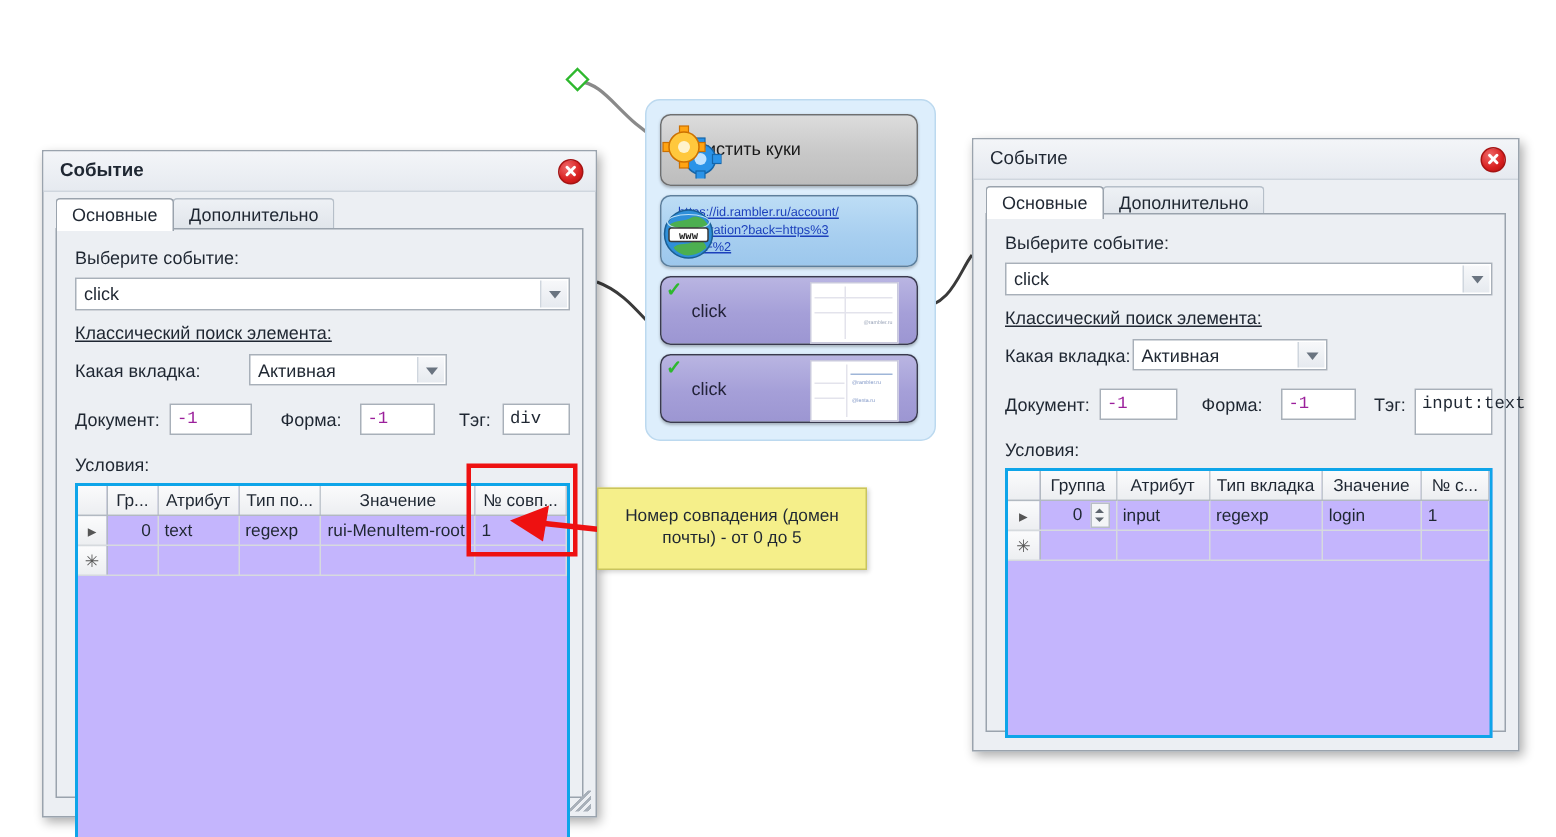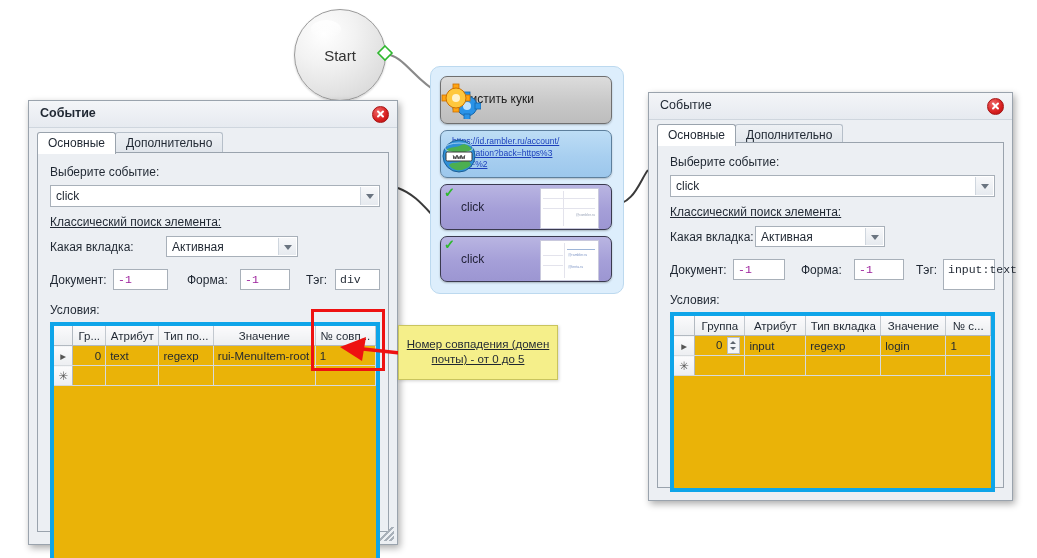--- a/index.html
+++ b/index.html
@@ -166,21 +166,21 @@
   }
   .combo .arrow::after {
     content: ""; position: absolute; left: 5px; top: 50%; margin-top: -2px;
     border-left: 4px solid transparent; border-right: 4px solid transparent;
     border-top: 5px solid #6a7480;
   }
 
   
   .grid {
     position: absolute; box-sizing: border-box;
-    background: #eab308; border: 4px solid #0ea5e9;
+    background: #c4b5fd; border: 2px solid #0ea5e9;
     overflow: hidden;
   }
   .grid table { border-collapse: collapse; width: 100%; font-size: 11.5px; color: #1f2732; }
   .grid th {
     background: linear-gradient(180deg, #fbfbfc 0%, #eceef1 100%);
     border-right: 1px solid #c2c8cf; border-bottom: 1px solid #b2b9c1;
     height: 19px; font-weight: normal; padding: 0 4px; white-space: nowrap;
   }
   .grid td {
     border-right: 1px solid #d6dade; border-bottom: 1px solid #d6dade;
@@ -207,49 +207,44 @@
       linear-gradient(135deg, transparent 82%, #a8b0b9 82%, #a8b0b9 92%, transparent 92%);
     cursor: nwse-resize;
   }
 
   
   .redbox {
     position: absolute; left: 311px; top: 309px; width: 74px; height: 62px;
     border: 3px solid #ee1111; box-sizing: border-box;
   }
   .note {
-    position: absolute; left: 398px; top: 325px; width: 160px; height: 55px;
+    position: absolute; left: 398px; top: 325px; width: 180px; height: 55px;
     background: #f5ef8a; border: 1px solid #c9c45e;
     box-sizing: border-box;
     font-size: 11.5px; color: #1f2732; text-align: center;
     line-height: 15px; padding-top: 11px;
     box-shadow: 1px 1px 3px rgba(0,0,0,.18);
-    text-decoration: underline;
   }
 </style>
 </head>
 <body>
 
 <div id="root">
 
   <div class="diagram">
     <svg width="1037" height="558">
 
       <path d="M385,54 C405,56 412,78 440,94" stroke="#8a8a8a" stroke-width="2.2" fill="none"></path>
       <polygon points="432,88 446,95 432,101" fill="#8a8a8a"></polygon>
 
       <path d="M398,188 C420,196 430,216 446,228" stroke="#3a3a3a" stroke-width="2" fill="none"></path>
 
       <path d="M612,205 C634,205 640,180 648,170" stroke="#3a3a3a" stroke-width="2" fill="none"></path>
     </svg>
 
-    <div class="start-node">
-      <span class="start-gloss"></span>
-      <span>Start</span>
-    </div>
     <svg width="20" height="20" style="position:absolute;left:376px;top:44px">
       <polygon points="9,2 16,9 9,16 2,9" fill="#ffffff" stroke="#2eb82e" stroke-width="1.6"></polygon>
     </svg>
 
     <div class="group-box"></div>
 
     <div class="node node-cookie">
       <span class="label">Очистить куки</span>
       <svg width="40" height="36" style="position:absolute;right:9px;top:6px">
         <circle cx="26" cy="23" r="10" fill="#2a93e8" stroke="#1565a8" stroke-width="1"></circle>

